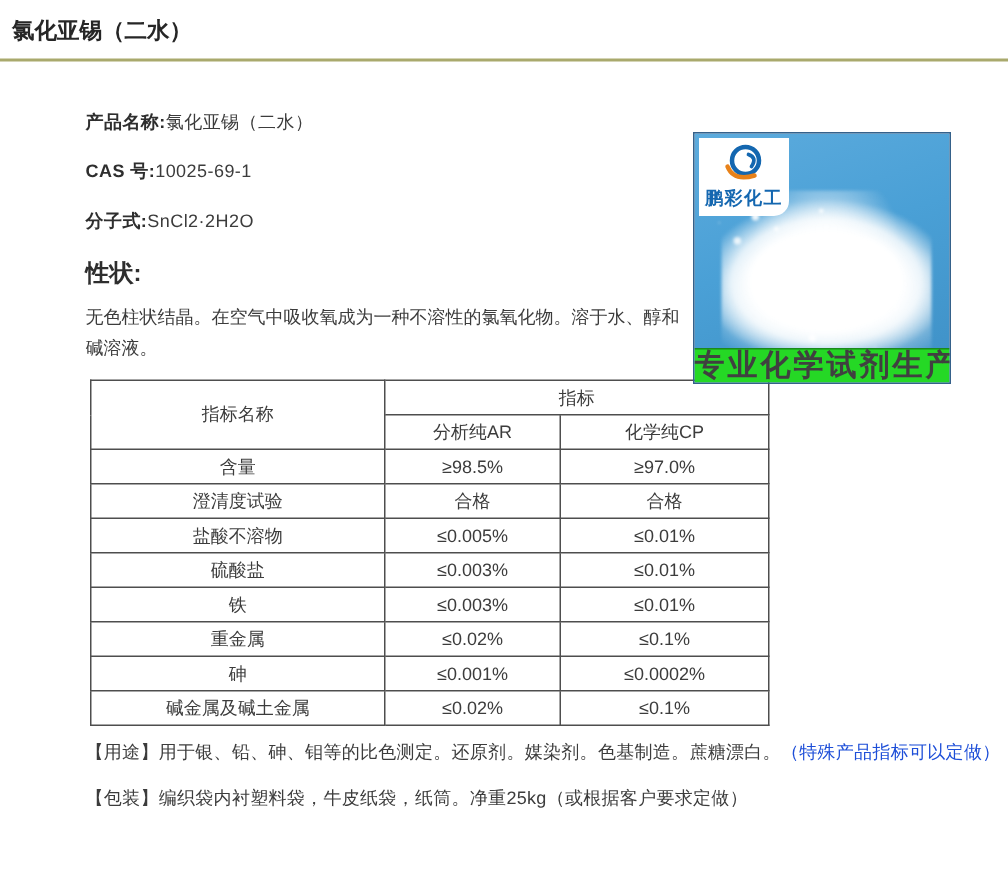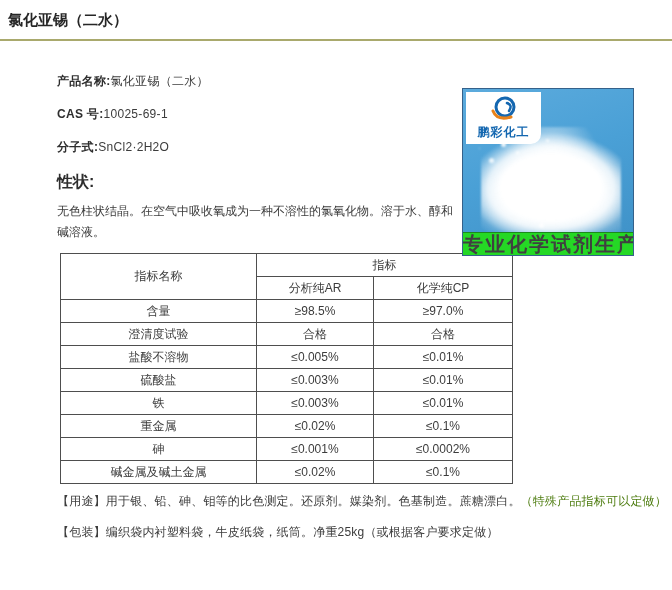--- a/index.html
+++ b/index.html
@@ -75,21 +75,21 @@
     box-shadow: 14px 8px 0 -1px rgba(255,255,255,0.85),
                 -12px 16px 0 0 rgba(255,255,255,0.8),
                 30px 22px 0 -2px rgba(255,255,255,0.9),
                 -24px 4px 0 -2px rgba(255,255,255,0.75),
                 44px -4px 0 -1px rgba(255,255,255,0.8);
   }
   .brand-box {
     position: absolute;
     left: 3px;
     top: 3px;
-    width: 75px;
+    width: 60px;
     height: 52px;
     background: #ffffff;
     border-radius: 0 0 10px 0;
     text-align: center;
   }
   .brand-logo { display: block; margin: 3px auto 0; }
   .brand-name {
     font-size: 12px;
     font-weight: bold;
     color: #1467b0;
@@ -130,21 +130,21 @@
     height: 23px;
     padding: 1px 2px;
   }
   
   .notes { margin-top: 9px; }
   .note-line {
     font-size: 12px;
     margin-bottom: 14px;
     letter-spacing: 0.2px;
   }
-  .note-highlight { color: #4d7c0f; }
+  .note-highlight { color: #1d4ed8; }
 </style>
 </head>
 <body>
 
 <div class="page-title">氯化亚锡（二水）</div>
 <hr class="title-divider">
 
 <div class="content">
   <div id="field-list">
       <div class="field-line"><b>产品名称:</b><span>氯化亚锡（二水）</span></div>

